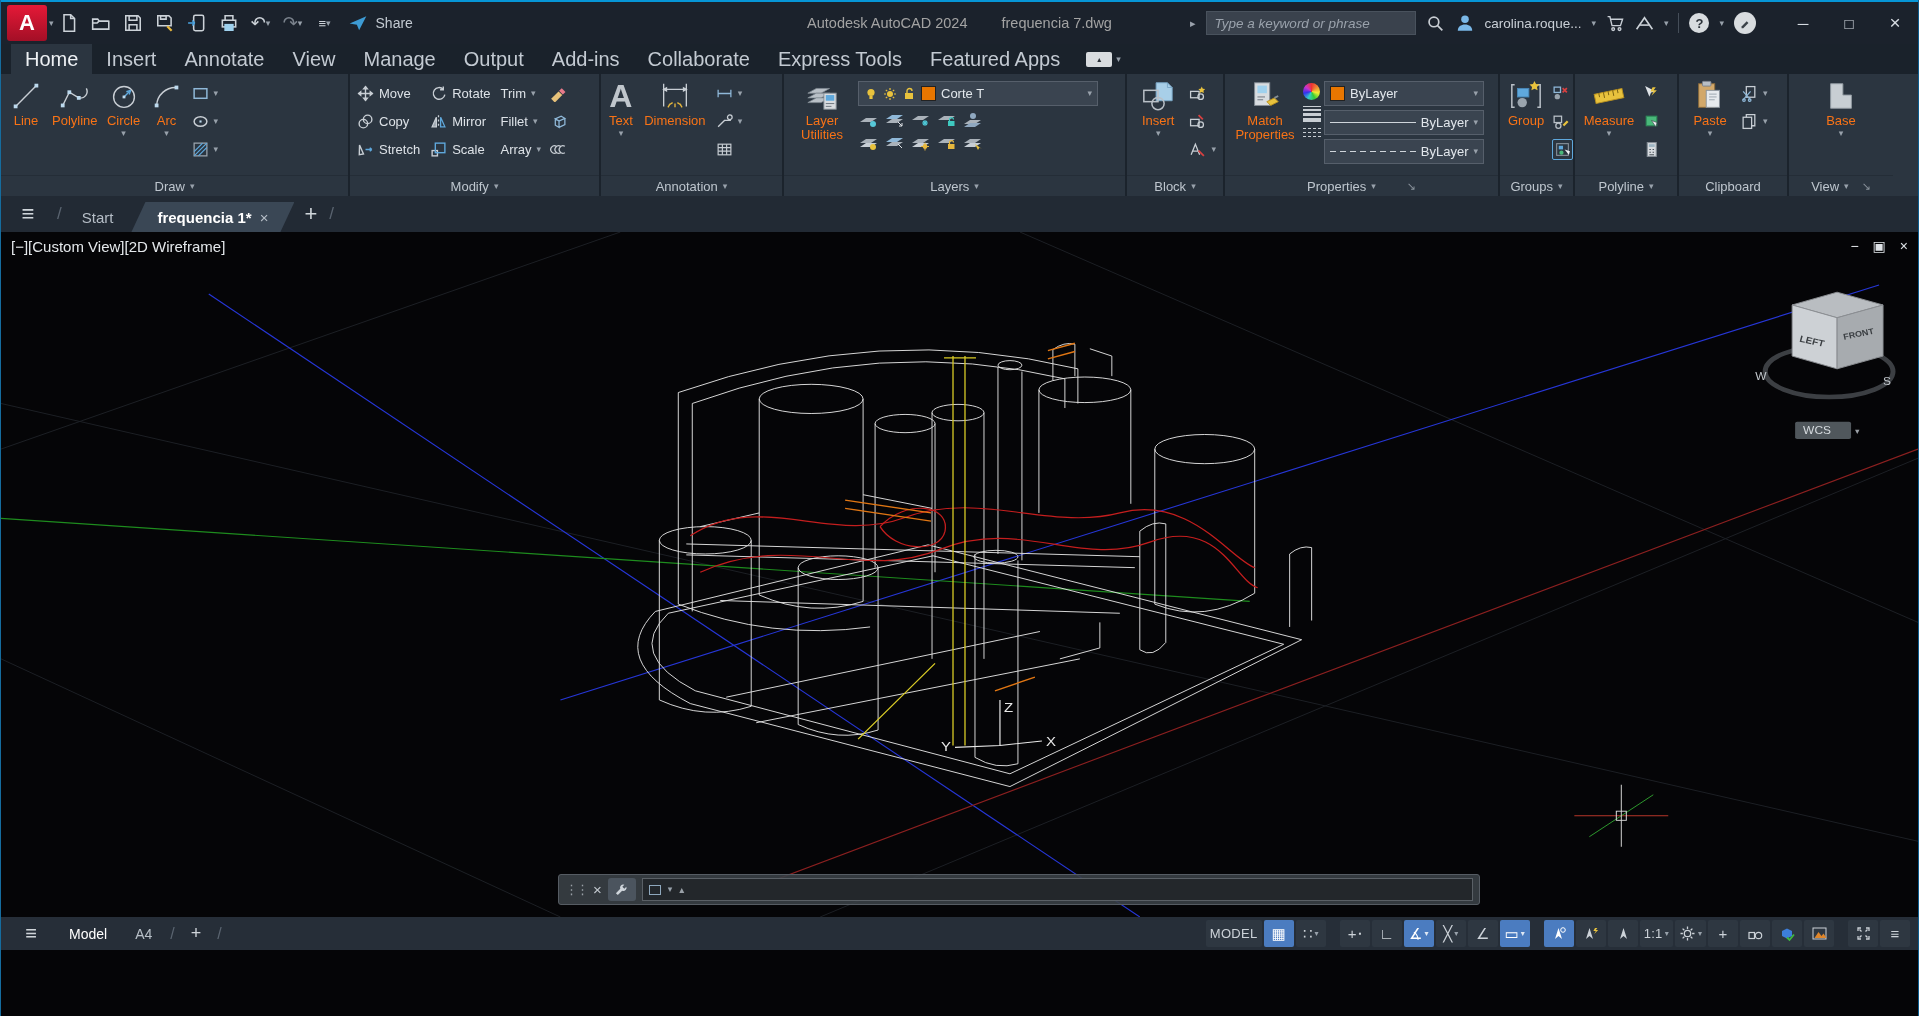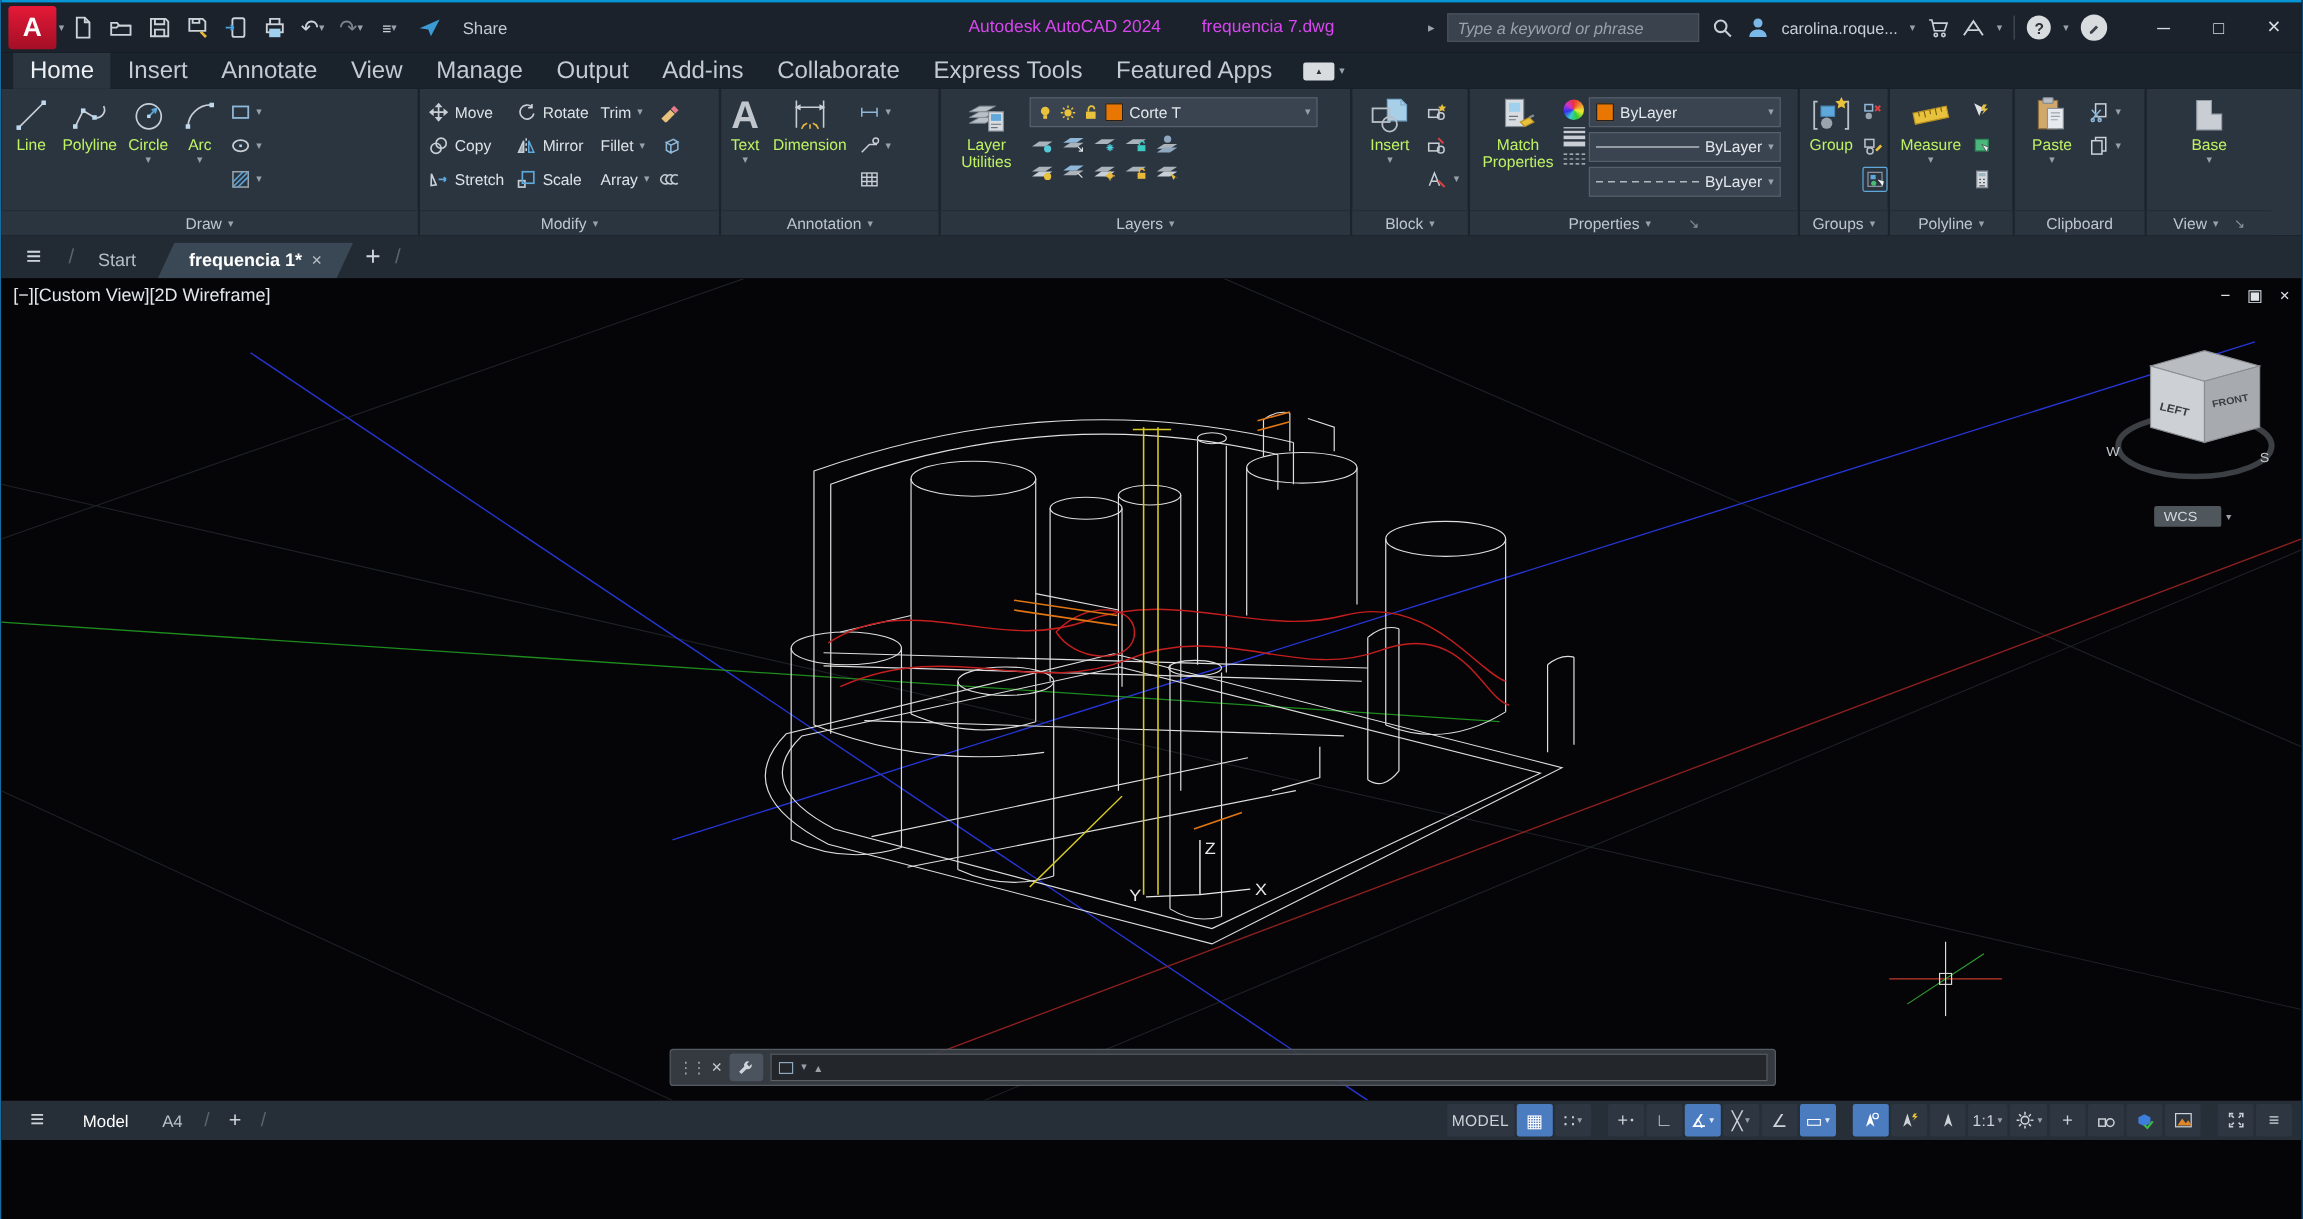--- a/index.html
+++ b/index.html
@@ -6,22 +6,22 @@
   body{width:1919px;height:1016px;background:#050507;overflow:hidden;border-left:1px solid #156c9e;border-right:1px solid #0d5d8f}
 
   
   .titlebar{height:44px;background:#1b222c;border-top:2px solid #0696d7;display:flex;align-items:center;color:#cdd4db;position:relative;padding-left:6px}
   .appbtn{width:40px;height:36px;background:linear-gradient(#e51937,#a30f26);border-radius:3px;color:#fff;font-weight:bold;font-size:22px;display:flex;align-items:center;justify-content:center;margin-right:2px}
   .qat{display:flex;align-items:center;gap:2px}
   .qbtn{width:30px;height:30px;display:flex;align-items:center;justify-content:center;border-radius:2px}
   .qbtn svg{width:20px;height:20px}
   .cr{color:#98a1ab;font-size:9px;line-height:9px}
   .arrowglyph{font-size:18px;color:#ccd2d8;line-height:18px}
-  .sharelbl{color:#c3cad2;font-size:14px;margin-left:18px}
-  .titlecenter{position:absolute;left:50%;transform:translateX(-50%);display:flex;gap:34px;font-size:14.5px;color:#d946ef;white-space:nowrap}
+  .sharelbl{color:#c3cad2;font-size:14px;margin-left:8px}
+  .titlecenter{position:absolute;left:50%;transform:translateX(-50%);display:flex;gap:34px;font-size:14.5px;color:#a3a3a3;white-space:nowrap}
   .titleright{margin-left:auto;display:flex;align-items:center;gap:10px;padding-right:0}
   .searchbox{width:210px;height:24px;background:#3a424d;border:1px solid #49525d;color:#e2e7ec;font-size:13.5px;padding:0 8px}
   .searchbox::placeholder{color:#9aa2ac;font-style:italic}
   .helpcirc{width:20px;height:20px;border-radius:50%;background:#d8dcdf;color:#2a3138;font-weight:bold;font-size:13px;display:flex;align-items:center;justify-content:center}
   .fbcirc{width:22px;height:22px;border-radius:50%;background:#d8dcdf;display:flex;align-items:center;justify-content:center}
   .userlbl{font-size:13.5px;color:#c9cfd6}
   .windbtns{display:flex;margin-left:14px}
   .winbtn{width:46px;height:40px;display:flex;align-items:center;justify-content:center;color:#d5dbe1;font-size:15px}
   .tdiv{width:1px;height:20px;background:#454e59}
 
@@ -31,21 +31,21 @@
   .rtab.active{background:#2b3540;color:#eef1f4}
   .collapsechip{width:26px;height:15px;background:#d8dcdf;border-radius:2px;color:#2a3138;font-size:8px;display:flex;align-items:center;justify-content:center;margin:0 4px 7px 12px}
 
   
   .ribbon{height:122px;background:#2b3540;display:flex}
   .panel{display:flex;flex-direction:column;border-right:2px solid #1b232c}
   .pbody{flex:1;display:flex;align-items:flex-start;padding:4px 5px 0;gap:3px}
   .plabel{height:21px;display:flex;align-items:center;justify-content:center;gap:5px;font-size:13px;color:#bec6ce;background:#2b3540;border-top:1px solid #242d37}
   .bb{display:flex;flex-direction:column;align-items:center;padding:1px 3px;gap:1px}
   .bb svg{width:34px;height:34px}
-  .blbl{font-size:13px;color:#bef264;text-align:center;line-height:14px}
+  .blbl{font-size:13px;color:#f97316;text-align:center;line-height:14px}
   .scol{display:flex;flex-direction:column;justify-content:flex-start;gap:3px;padding-top:3px}
   .st{display:flex;align-items:center;gap:5px;height:25px;font-size:13px;color:#dde2e7;padding:0 2px}
   .st svg{width:17px;height:17px;flex:none}
   .combo{display:flex;align-items:center;background:#3a4450;border:1px solid #565f6b;height:25px;padding:0 5px;gap:5px;font-size:13px;color:#e2e7ec}
   .combo .flexline{flex:1;height:1px;background:#cfd5db}
   .sw{width:15px;height:15px;background:#e87600;border:1px solid #222;flex:none}
   .lrow{display:flex;gap:4px}
   .lrow svg{width:22px;height:18px}
   .iconbtn-hl{border:1px solid #5fa8dc;border-radius:2px;padding:1px;display:flex}
   .wheel{width:17px;height:17px;border-radius:50%;background:conic-gradient(#e33,#e83,#ee3,#3c3,#3cc,#33e,#c3c,#e33)}

